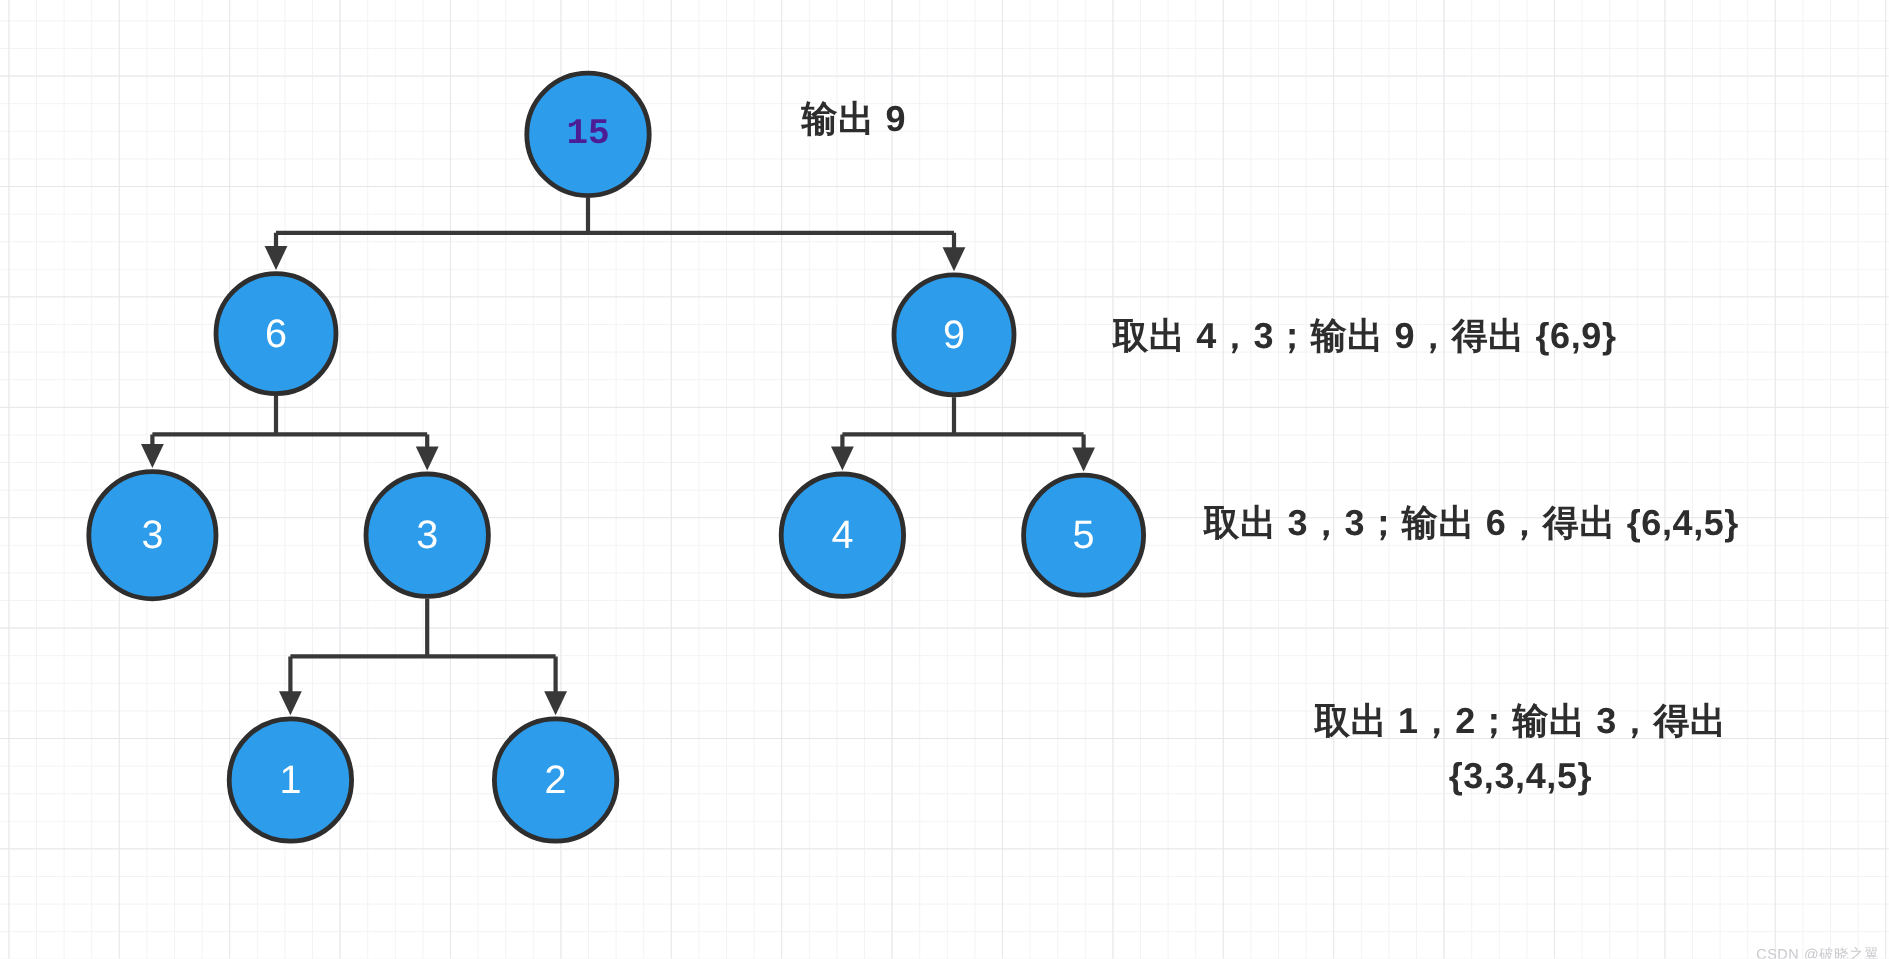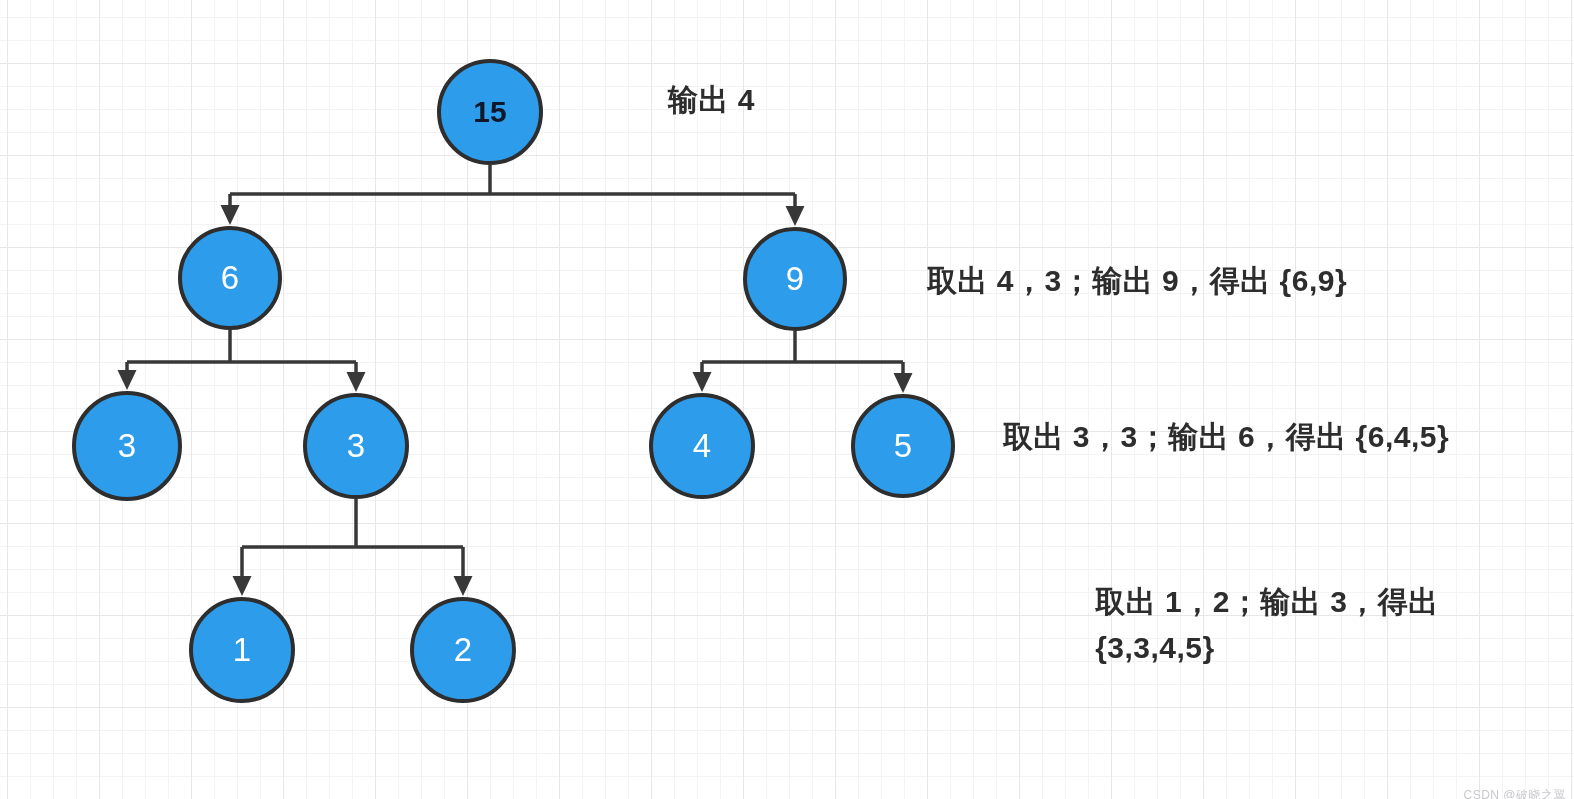--- a/index.html
+++ b/index.html
@@ -32,21 +32,21 @@
   .node.bold{font-weight:700;font-size:30px;}
   .anno{
     position:absolute;
     color:#2d2d2d;
     font-weight:700;
     font-size:30px;
     line-height:46px;
     white-space:nowrap;
     letter-spacing:0.5px;
   }
-  .anno.center{}
+  .anno.center{text-align:center;}
   #watermark{
     position:absolute;
     right:8px;bottom:-5px;
     font-size:12px;
     color:#c9c9ce;
     letter-spacing:0.5px;
   }
 </style>
 </head>
 <body>
@@ -60,33 +60,33 @@
       <polygon points="356,392 346.5,372 365.5,372" fill="#383838"></polygon>
       <path d="M230,330 V362 M127,362 H356 M127,362 V372 M356,362 V374" fill="none" stroke="#383838" stroke-width="3.5"></path>
       <polygon points="702,392 692.5,372 711.5,372" fill="#383838"></polygon>
       <polygon points="903,393 893.5,373 912.5,373" fill="#383838"></polygon>
       <path d="M795,331 V362 M702,362 H903 M702,362 V374 M903,362 V375" fill="none" stroke="#383838" stroke-width="3.5"></path>
       <polygon points="242,596 232.5,576 251.5,576" fill="#383838"></polygon>
       <polygon points="463,596 453.5,576 472.5,576" fill="#383838"></polygon>
       <path d="M356,499 V547 M242,547 H463 M242,547 V578 M463,547 V578" fill="none" stroke="#383838" stroke-width="3.5"></path>
     </svg>
   <div id="nodes">
-      <div class="node bold" style="left: 437px; top: 59px; width: 106px; height: 106px; background: rgb(45, 156, 234); border-color: rgb(46, 46, 46); color: #0f172a;">15</div>
+      <div class="node bold" style="left: 437px; top: 59px; width: 106px; height: 106px; background: rgb(45, 156, 234); border-color: rgb(46, 46, 46); color: #4c1d95; font-family: Liberation Mono, monospace;">15</div>
       <div class="node" style="left: 178px; top: 226px; width: 104px; height: 104px; background: rgb(45, 156, 234); border-color: rgb(46, 46, 46); color: rgb(255, 255, 255);">6</div>
       <div class="node" style="left: 743px; top: 227px; width: 104px; height: 104px; background: rgb(45, 156, 234); border-color: rgb(46, 46, 46); color: rgb(255, 255, 255);">9</div>
       <div class="node" style="left: 72px; top: 391px; width: 110px; height: 110px; background: rgb(45, 156, 234); border-color: rgb(46, 46, 46); color: rgb(255, 255, 255);">3</div>
       <div class="node" style="left: 303px; top: 393px; width: 106px; height: 106px; background: rgb(45, 156, 234); border-color: rgb(46, 46, 46); color: rgb(255, 255, 255);">3</div>
       <div class="node" style="left: 649px; top: 393px; width: 106px; height: 106px; background: rgb(45, 156, 234); border-color: rgb(46, 46, 46); color: rgb(255, 255, 255);">4</div>
       <div class="node" style="left: 851px; top: 394px; width: 104px; height: 104px; background: rgb(45, 156, 234); border-color: rgb(46, 46, 46); color: rgb(255, 255, 255);">5</div>
       <div class="node" style="left: 189px; top: 597px; width: 106px; height: 106px; background: rgb(45, 156, 234); border-color: rgb(46, 46, 46); color: rgb(255, 255, 255);">1</div>
       <div class="node" style="left: 410px; top: 597px; width: 106px; height: 106px; background: rgb(45, 156, 234); border-color: rgb(46, 46, 46); color: rgb(255, 255, 255);">2</div>
     </div>
   <div id="annos">
       <div class="anno" style="left: 668px; top: 100px; transform: translateY(-50%);">
-        <div>输出 4</div>
+        <div>输出 9</div>
       </div>
       <div class="anno" style="left: 927px; top: 281px; transform: translateY(-50%);">
         <div>取出 4，3；输出 9，得出 {6,9}</div>
       </div>
       <div class="anno" style="left: 1003px; top: 437px; transform: translateY(-50%);">
         <div>取出 3，3；输出 6，得出 {6,4,5}</div>
       </div>
       <div class="anno center" style="left: 1267px; top: 625px; transform: translate(-50%, -50%);">
         <div>取出 1，2；输出 3，得出</div>
         <div>{3,3,4,5}</div>

